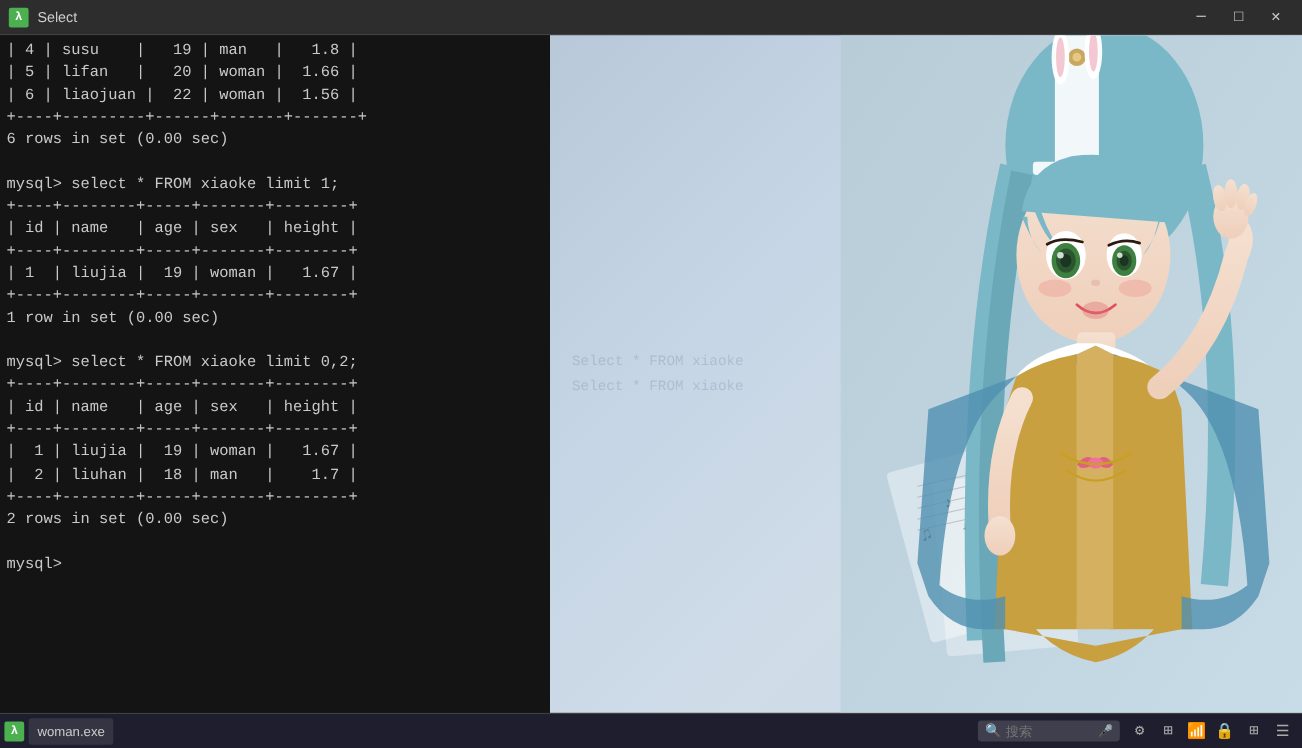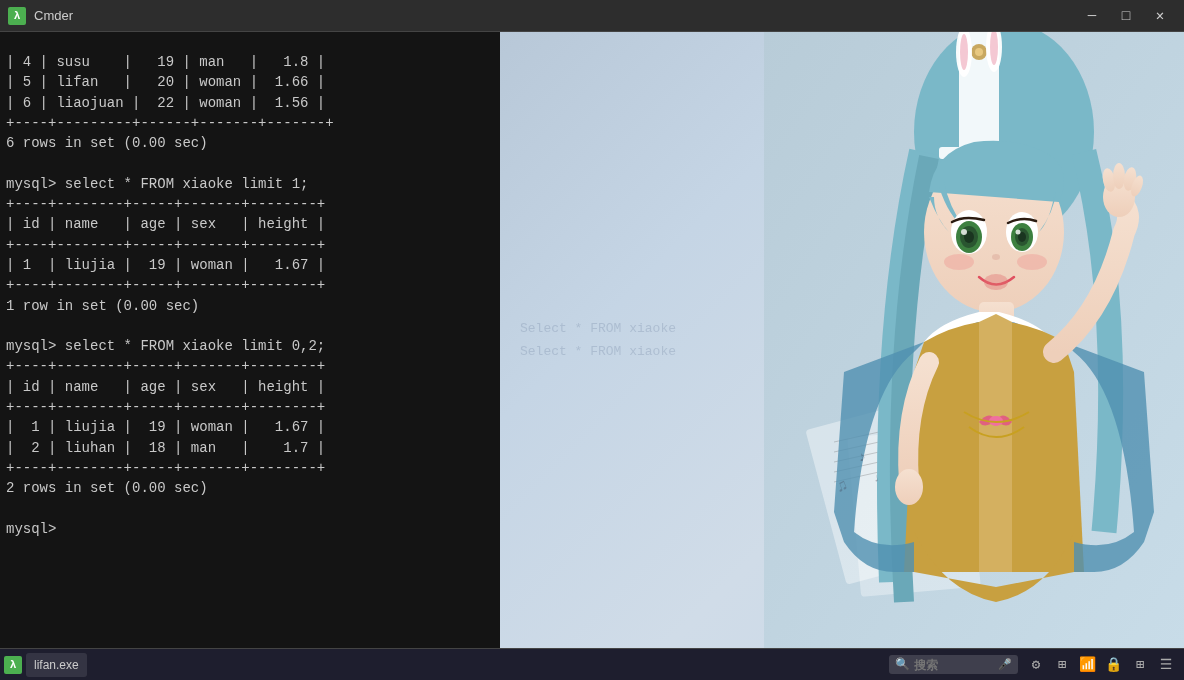--- a/index.html
+++ b/index.html
@@ -71,21 +71,21 @@
       height: calc(680px - 32px - 32px);
       position: relative;
     }
 
     
     .terminal {
       width: 500px;
       min-width: 500px;
       height: 100%;
       background: rgba(20, 20, 20, 0.85);
-      padding: 20px 0;
+      padding: 4px 0;
       overflow: hidden;
       position: relative;
       z-index: 2;
     }
 
     .terminal-content {
       color: #c8c8c8;
       font-size: 14px;
       line-height: 1.45;
       padding: 0 6px;
@@ -169,21 +169,20 @@
       gap: 4px;
     }
 
     .search-input {
       background: transparent;
       border: none;
       outline: none;
       color: #5eead4;
       font-size: 12px;
       width: 80px;
-      font-weight: bold;
     }
 
     .taskbar-icons {
       display: flex;
       align-items: center;
       gap: 6px;
       padding: 0 4px;
     }
 
     .tb-icon {
@@ -204,21 +203,21 @@
       width: 420px;
       height: 100%;
     }
   </style>
 </head>
 <body>
 
 <div class="title-bar">
   <div class="title-left">
     <div class="title-icon">λ</div>
-    <span class="title-text">Cmder</span>
+    <span class="title-text">Select</span>
   </div>
   <div class="title-buttons">
     <div class="title-btn">─</div>
     <div class="title-btn">□</div>
     <div class="title-btn close">✕</div>
   </div>
 </div>
 
 <div class="main-area">
 
@@ -374,21 +373,21 @@
       <text x="95" y="430" fill="rgba(60,60,80,0.4)" font-size="14" transform="rotate(-15,95,430)">♪</text>
       <text x="110" y="450" fill="rgba(60,60,80,0.35)" font-size="12" transform="rotate(-10,110,450)">♩</text>
       <text x="75" y="460" fill="rgba(60,60,80,0.3)" font-size="16" transform="rotate(-20,75,460)">♫</text>
     </svg>
   </div>
 </div>
 
 <div class="taskbar">
   <div class="taskbar-icon">λ</div>
   <div class="taskbar-item">
-    <span>lifan.exe</span>
+    <span>woman.exe</span>
   </div>
   <div class="taskbar-right">
     <div class="search-box">
       <span style="color:#aaa;font-size:12px;">🔍</span>
       <input class="search-input" type="text" placeholder="搜索" style="">
       <span style="color:#aaa;font-size:11px;">🎤</span>
     </div>
     <div class="taskbar-icons">
       <div class="tb-icon">⚙</div>
       <div class="tb-icon">⊞</div>

